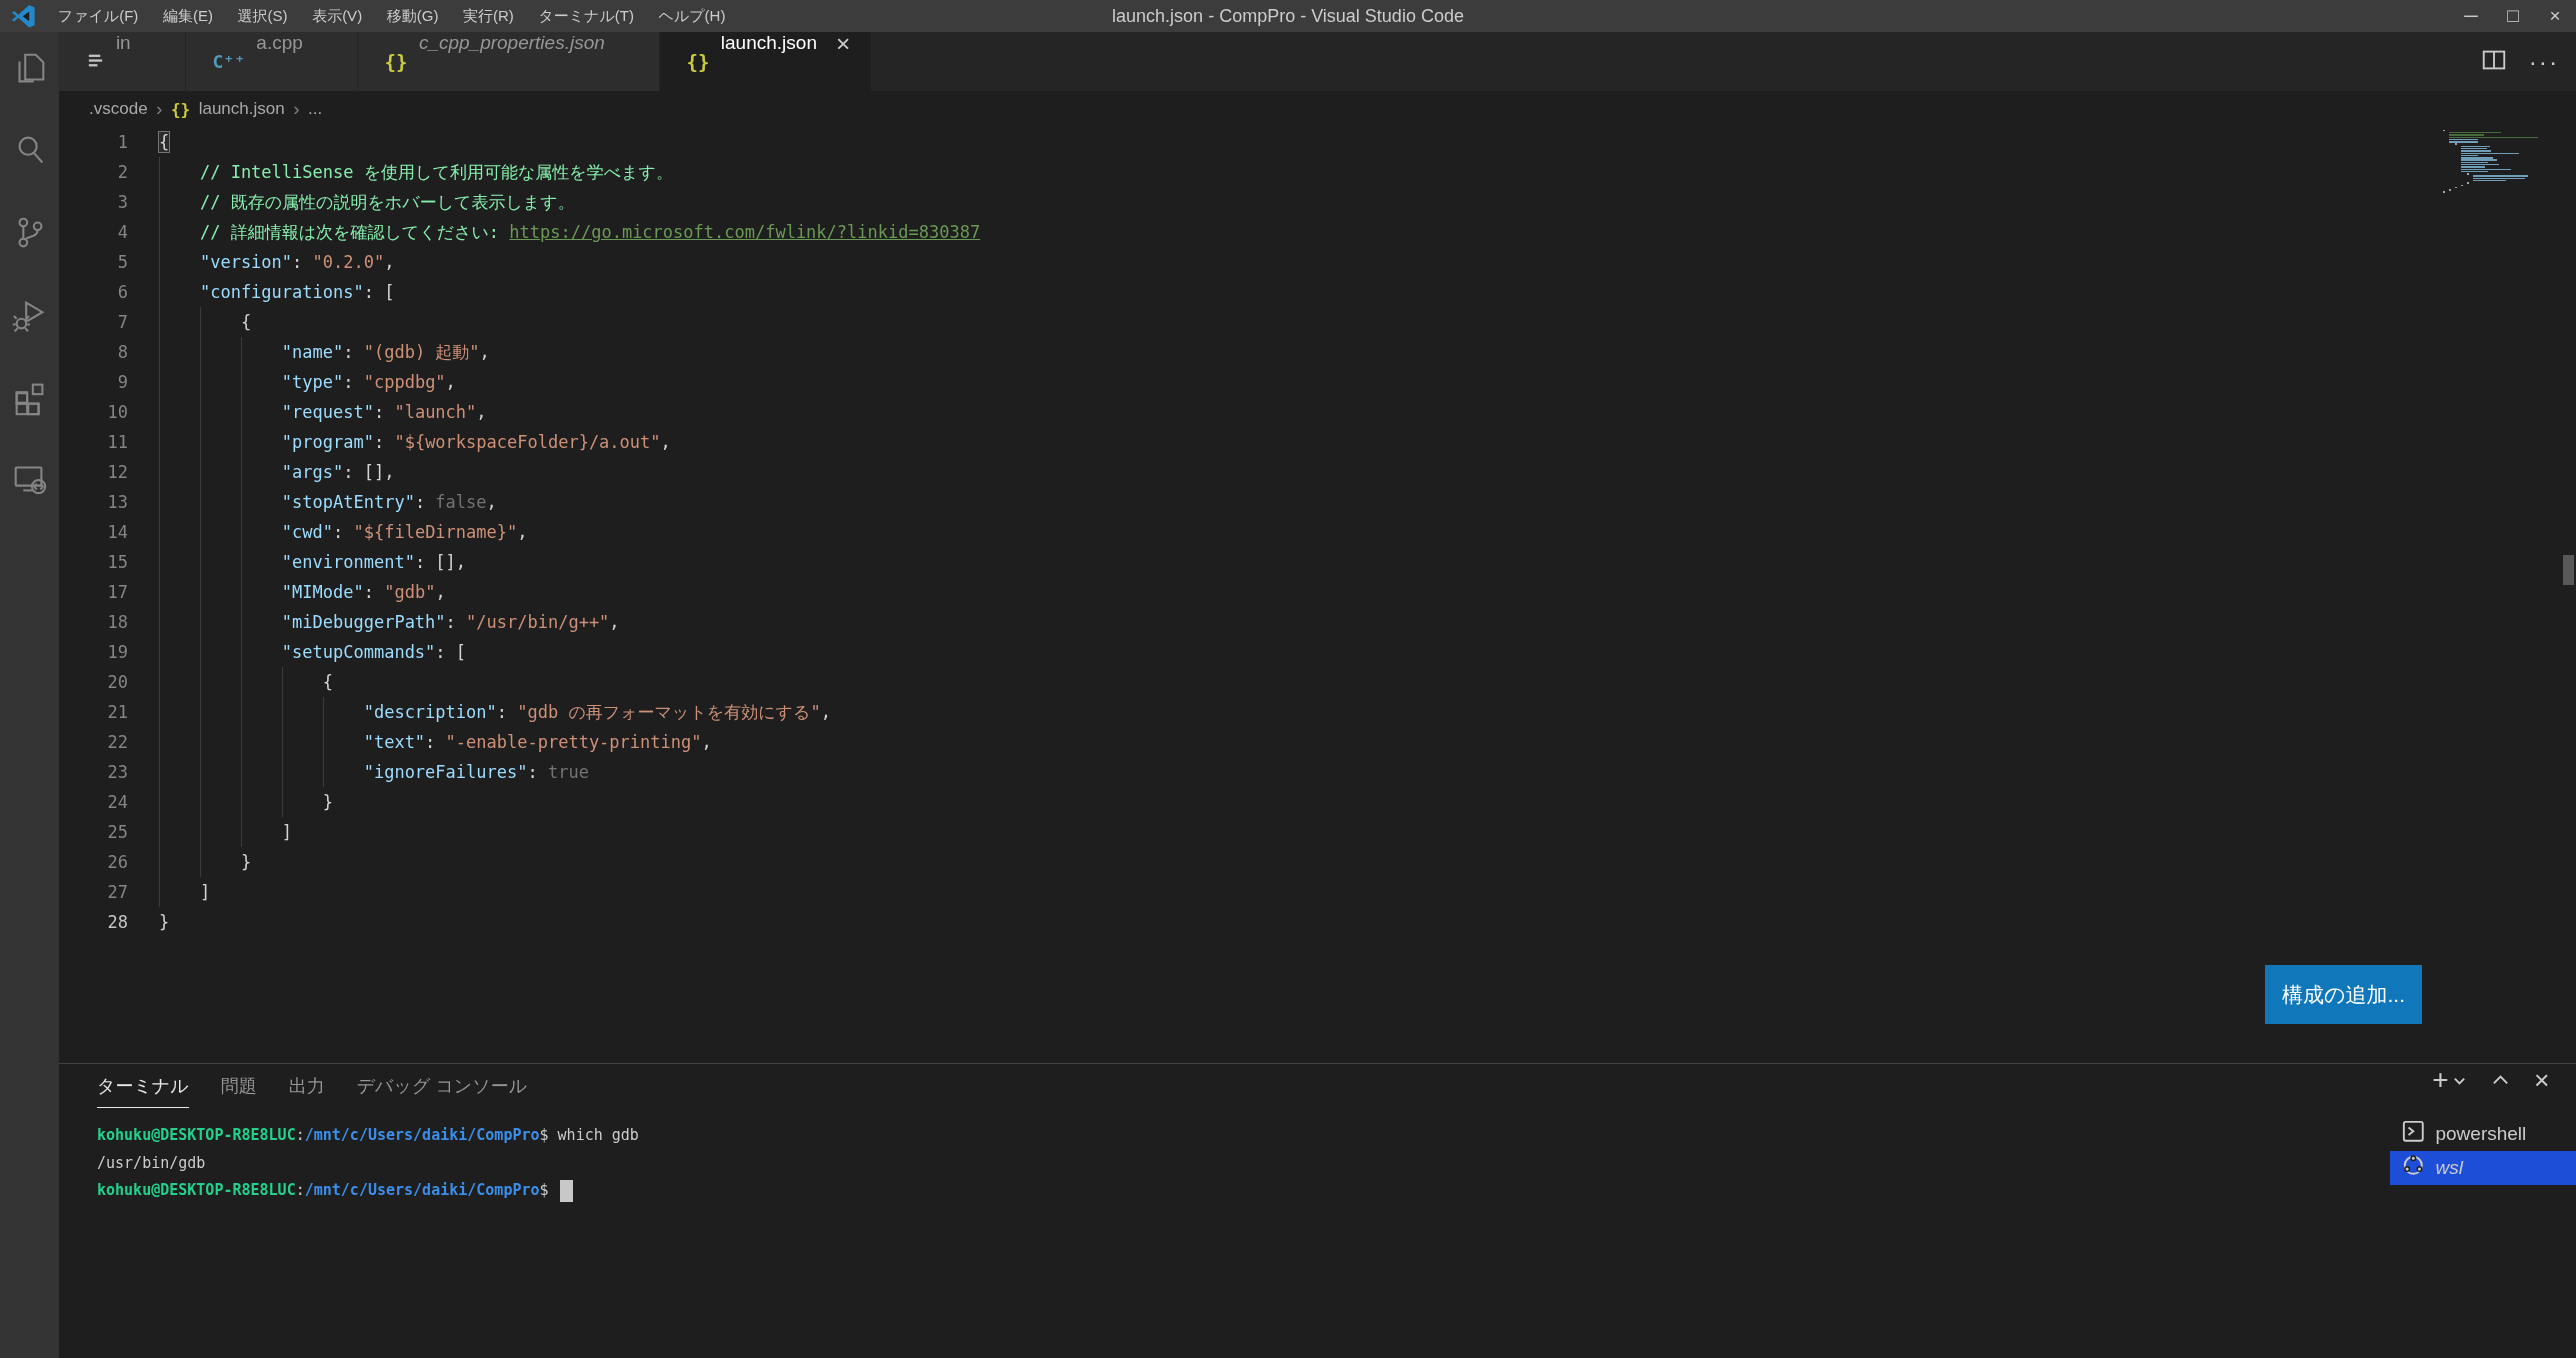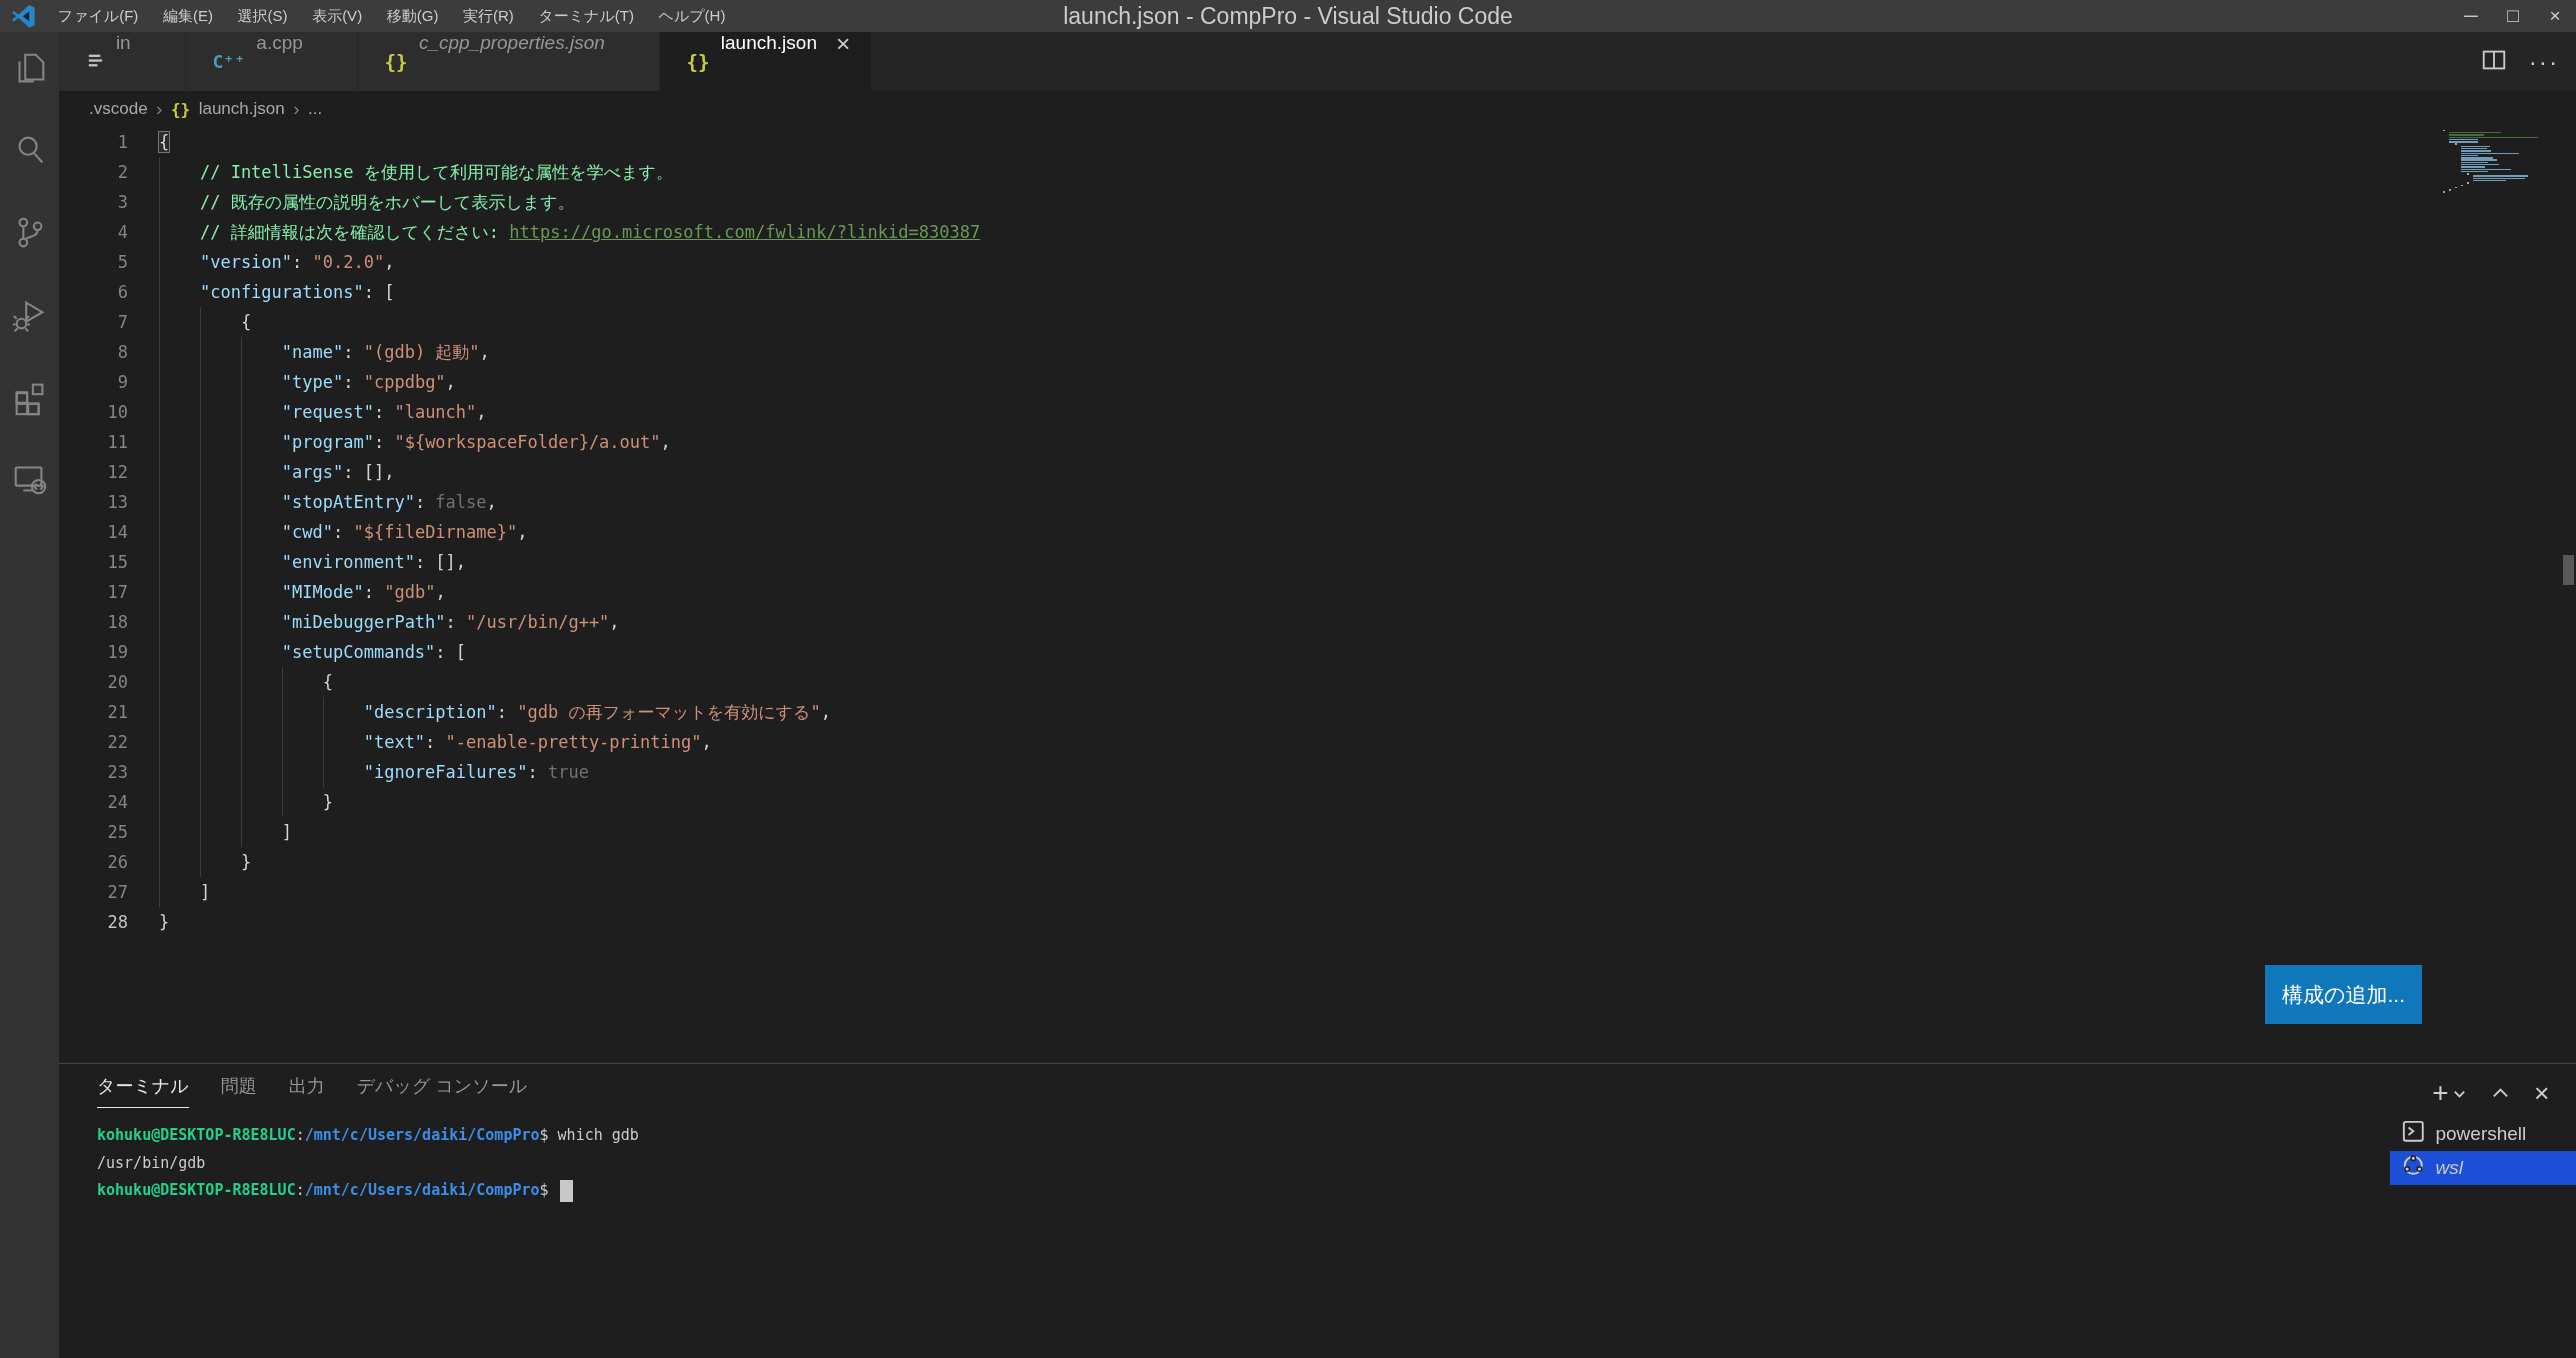--- a/index.html
+++ b/index.html
@@ -4,21 +4,21 @@
 <style>
   html,body{margin:0;padding:0;background:#000;}
   .window{width:2576px;height:1358px;background:#1e1e1e;position:relative;overflow:hidden;
           font-family:"Liberation Sans",sans-serif;color:#ccc;display:flex;flex-direction:column;}
 
   
   .titlebar{height:32px;background:#3c3c3c;display:flex;align-items:center;flex:none;position:relative;z-index:5;}
   .logo{width:24.6px;height:24.6px;margin:0 9.5px 0 11.4px;flex:none;}
   .menubar{display:flex;height:100%;align-items:center;}
   .menu-item{padding:0 12.3px;font-size:15px;color:#cccccc;height:100%;display:flex;align-items:center;cursor:default;}
-  .window-title{position:absolute;left:50%;transform:translateX(-50%);font-size:23px;color:#cccccc;white-space:nowrap;}
+  .window-title{position:absolute;left:50%;transform:translateX(-50%);font-size:18px;color:#cccccc;white-space:nowrap;}
   .win-controls{margin-left:auto;display:flex;height:100%;}
   .win-btn{width:42px;height:100%;display:flex;align-items:center;justify-content:center;font-size:19px;color:#d0d0d0;}
 
   
   .main{flex:1;display:flex;min-height:0;}
   .activitybar{width:59px;background:#333333;flex:none;display:flex;flex-direction:column;align-items:center;padding-top:17px;gap:42px;}
   .act-icon{width:40px;height:40px;display:flex;align-items:center;justify-content:center;}
   .act-icon svg{stroke:#858585;fill:none;stroke-width:2.2;}
 
   .editor-col{flex:1;display:flex;flex-direction:column;min-width:0;}
@@ -60,21 +60,21 @@
   .minimap{position:absolute;top:2.8px;right:38px;width:95px;}
   .mm-row{height:1.4px;margin-bottom:0.9px;opacity:0.85;}
   .scroll-thumb{position:absolute;right:1.9px;top:428px;width:11.4px;height:30px;background:rgba(160,160,160,0.45);}
 
   .add-config{position:absolute;right:154px;bottom:39px;min-width:144px;height:59px;background:#1177bb;color:#ffffff;
               font-size:21px;border:none;display:flex;align-items:center;justify-content:center;padding:0 17px;
               font-family:"Liberation Sans",sans-serif;cursor:pointer;}
 
   
   .panel{height:294px;flex:none;border-top:0.9px solid #434343;display:flex;flex-direction:column;background:#1e1e1e;}
-  .panel-header{height:45px;flex:none;display:flex;align-items:flex-end;padding:0 19px 0 38px;}
+  .panel-header{height:45px;flex:none;display:flex;align-items:flex-start;padding:0 19px 0 38px;}
   .panel-tab{margin-right:32px;font-size:18px;color:#969696;height:44px;display:flex;align-items:center;border-bottom:1.9px solid transparent;box-sizing:border-box;cursor:pointer;white-space:nowrap;}
   .panel-tab.active{color:#e7e7e7;border-bottom-color:#e7e7e7;}
   .panel-actions{margin-left:auto;display:flex;align-items:center;gap:7.6px;color:#cccccc;}
   .pa-btn{display:flex;align-items:center;justify-content:center;padding:0 7.6px;height:32px;}
   .pa-plus{font-size:28px;line-height:1;}
   .panel-actions svg{stroke:#cccccc;fill:none;stroke-width:2;}
   .panel-body{flex:1;display:flex;min-height:0;}
   .term-content{flex:1;padding:13.3px 0 0 38px;font-family:"DejaVu Sans Mono",monospace;font-size:15px;}
   .term-line{height:27.5px;line-height:27.5px;white-space:pre;color:#cccccc;}
   .tseg-g{color:#23d18b;font-weight:700;}

